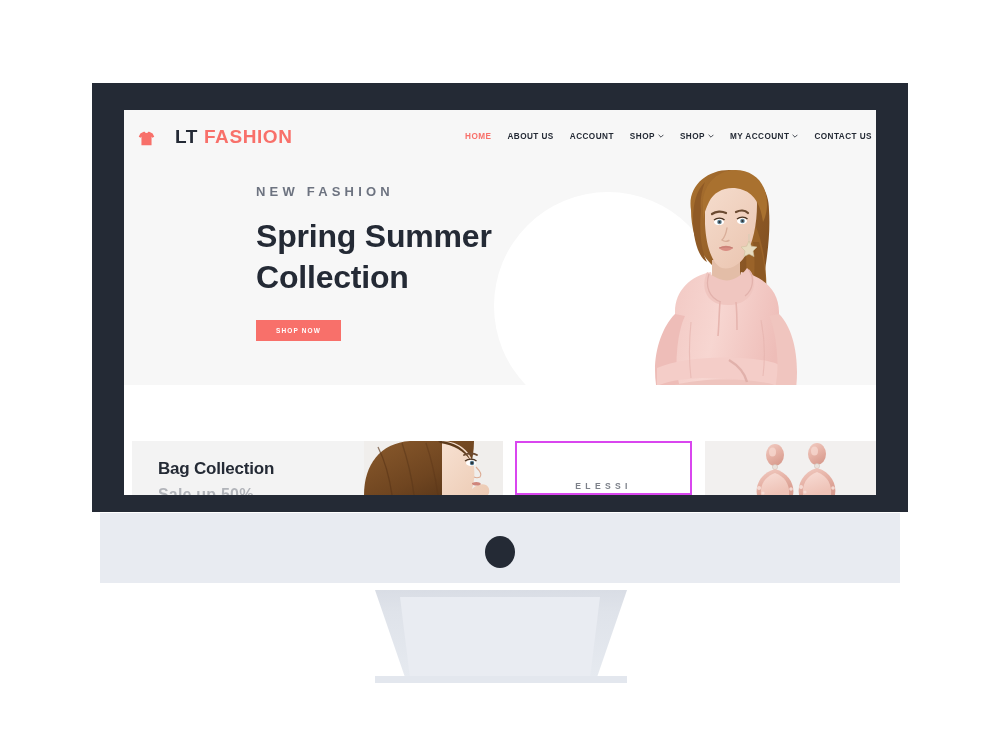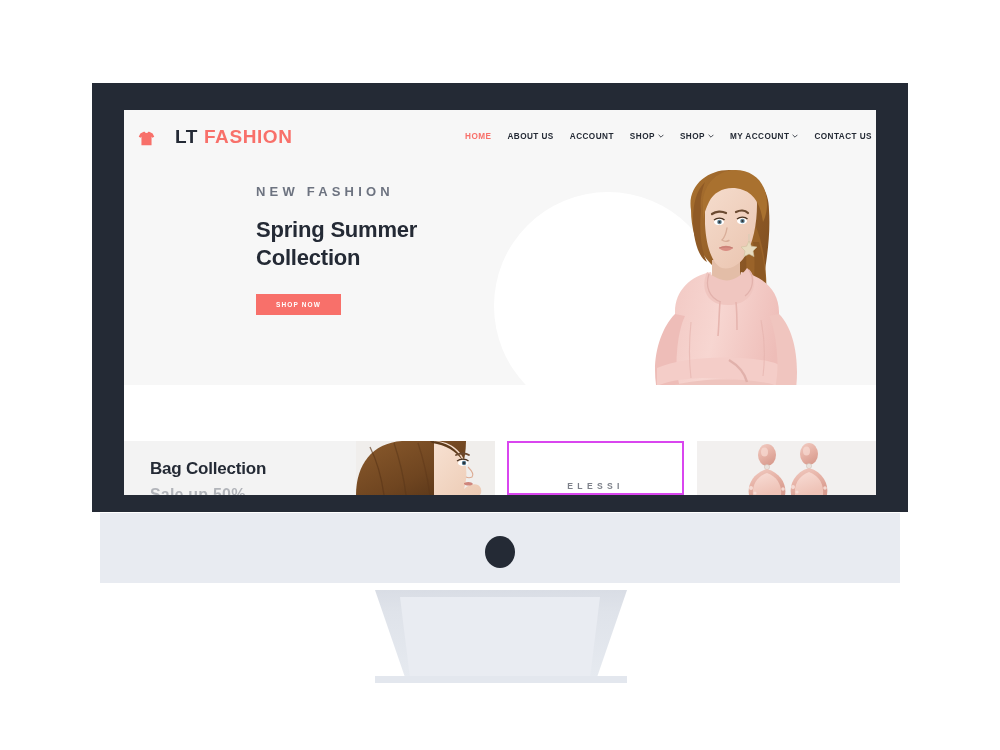--- a/index.html
+++ b/index.html
@@ -155,21 +155,21 @@
     width: 250px;
   }
   .eyebrow {
     font-size: 13px;
     font-weight: bold;
     letter-spacing: 4.2px;
     color: #6d7380;
     margin-bottom: 17px;
   }
   .hero-title {
-    font-size: 22px;
+    font-size: 32px;
     font-weight: bold;
     line-height: 1.28;
     color: #242a35;
     letter-spacing: -0.2px;
     margin: 0;
   }
   .shop-now-btn {
     margin-top: 22px;
     width: 85px;
     height: 21px;
@@ -197,20 +197,21 @@
   }
 
   
   .cards-strip {
     position: absolute;
     left: 0;
     top: 331px;
     width: 752px;
     height: 54px;
     display: flex;
+    padding-left: 8px;
   }
   .card {
     position: relative;
     overflow: hidden;
     height: 54px;
   }
   .card-bag { width: 371px; background: #f3f3f3; }
   .card-spacer { width: 12px; background:#ffffff; }
   .card-elessi {
     width: 177px;

